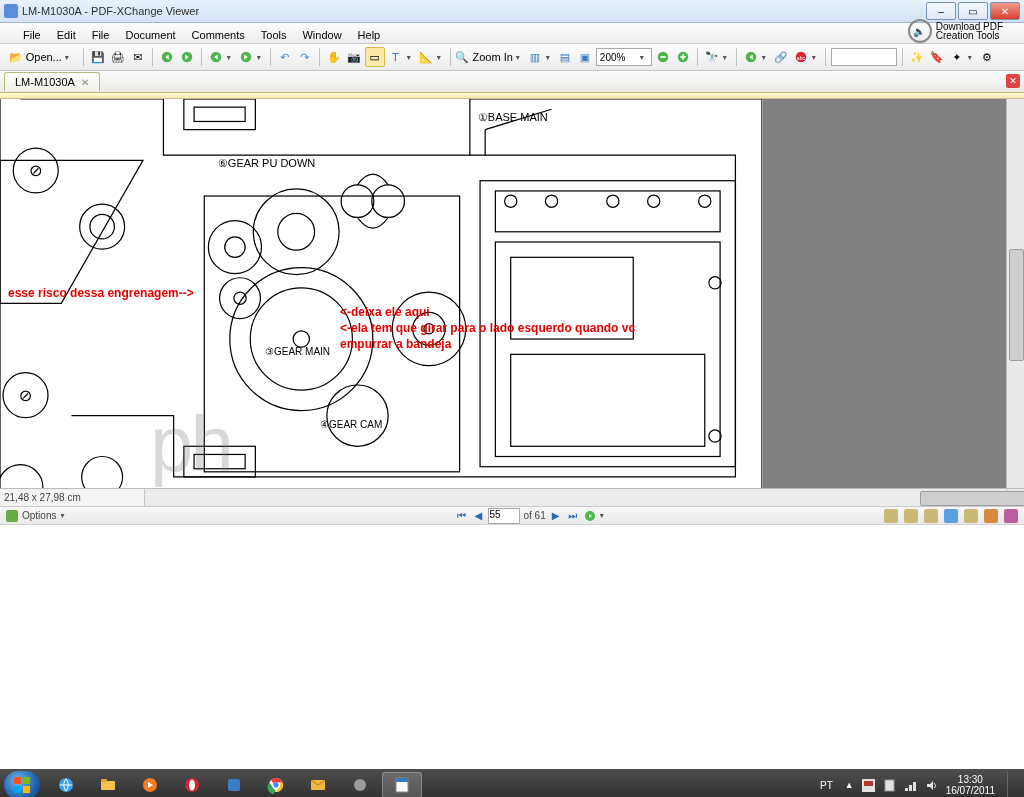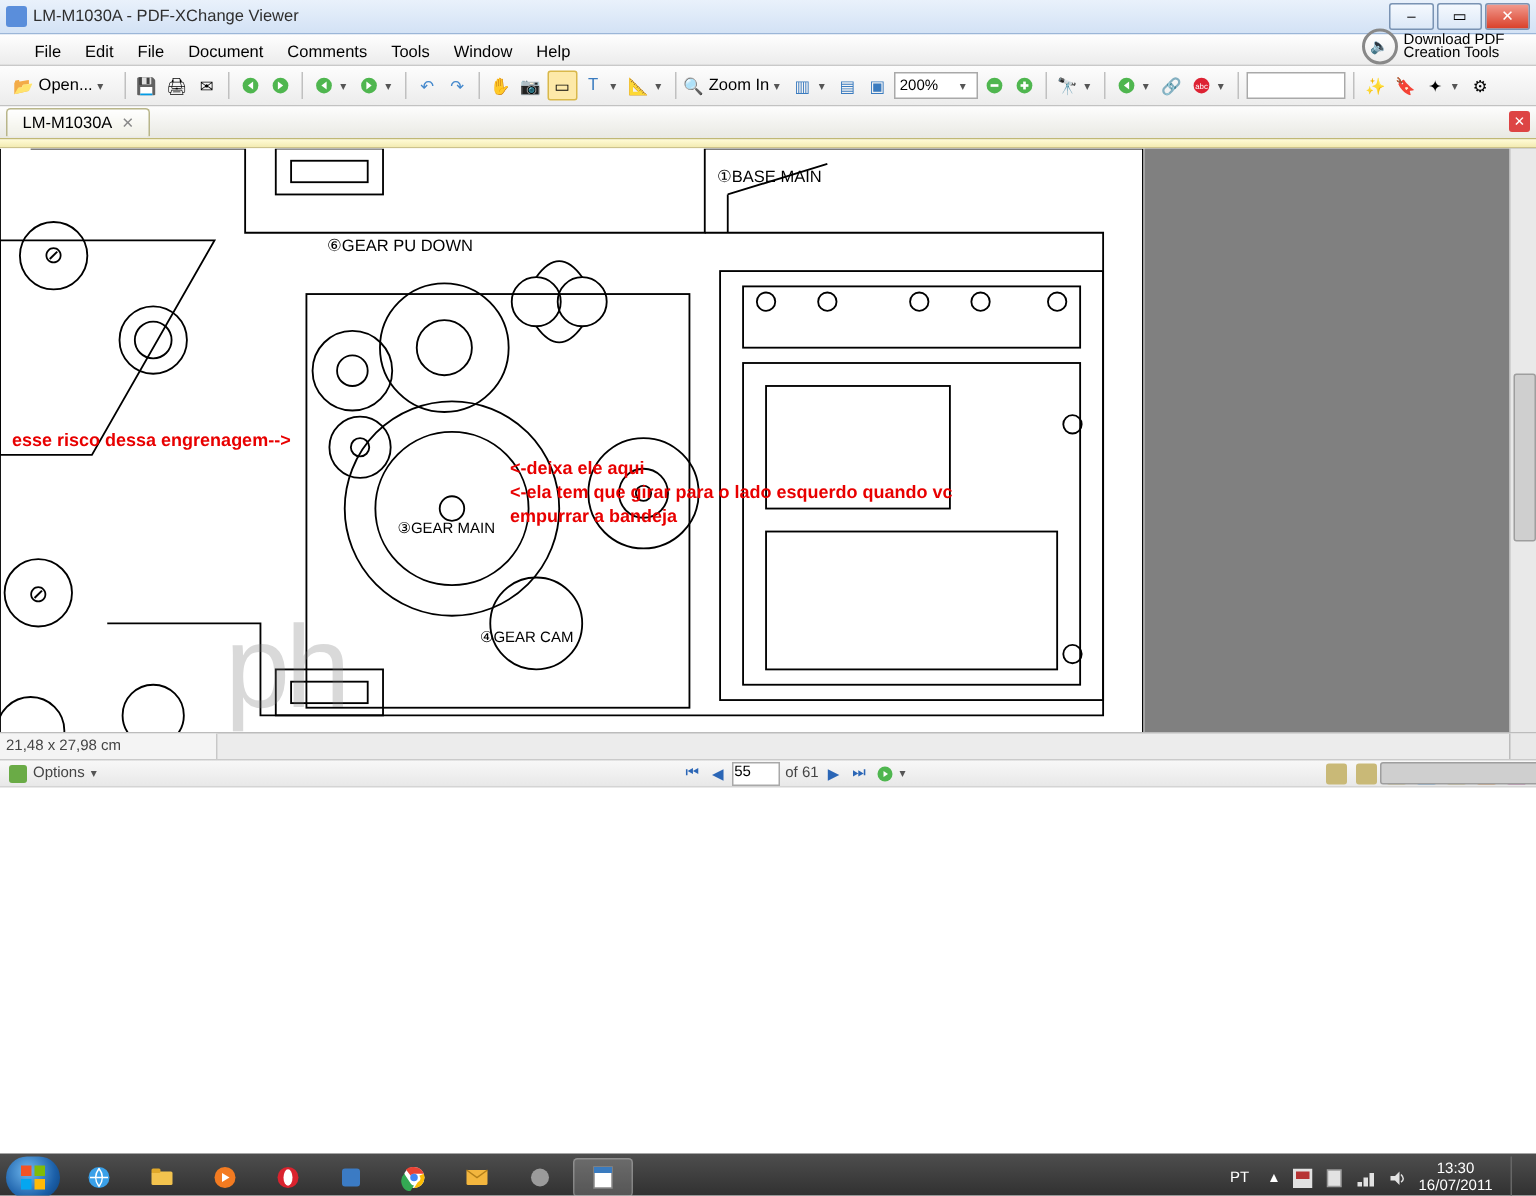--- a/index.html
+++ b/index.html
@@ -30,21 +30,21 @@
   .page-area{position:relative;flex:1;background:#fff;overflow:hidden;border-right:1px solid #9a9a9a}
   .gray-pane{width:261px;background:#808080;position:relative}
   .gray-pane .vscroll{position:absolute;right:0;top:0;width:17px;height:100%;background:#e9e9e9;border-left:1px solid #bcbcbc}
   .gray-pane .vscroll .thumb{position:absolute;left:2px;width:13px;background:#cfcfcf;border:1px solid #9e9e9e;border-radius:2px;top:150px;height:110px}
   .anno{position:absolute;color:#e80000;font-weight:bold;font-size:12px;line-height:16px;white-space:pre-line}
   .diag-label{position:absolute;font-size:11px;color:#000}
   .wm{position:absolute;font-size:78px;color:rgba(120,120,120,.28);font-weight:300;letter-spacing:-3px;pointer-events:none}
   .wm.left{left:150px;top:300px}
   .wm.right{left:775px;top:300px}
   .diagram{position:absolute;inset:0}
-  .hscroll-row{height:17px;background:#ececec;display:flex;align-items:flex-end;border-top:1px solid #bcbcbc}
+  .hscroll-row{height:17px;background:#ececec;display:flex;align-items:flex-start;border-top:1px solid #bcbcbc}
   .dimbox{width:140px;height:17px;background:#f4f4f4;border-right:1px solid #c8c8c8;font-size:10px;display:flex;align-items:center;padding-left:4px;color:#444}
   .hscroll{flex:1;position:relative;background:#e9e9e9}
   .hscroll .thumb{position:absolute;top:2px;height:13px;background:#cfcfcf;border:1px solid #9e9e9e;border-radius:2px;left:455px;width:340px}
   .scorner{width:17px;height:17px;background:#e9e9e9;border-left:1px solid #bcbcbc}
   .optrow{height:17px;background:linear-gradient(#f8f8f8,#e8e8e8);display:flex;align-items:center;border-top:1px solid #cacaca}
   .optbtn{display:flex;align-items:center;gap:4px;padding:0 6px;font-size:10px;color:#444}
   .optbtn .sq{width:12px;height:12px;background:#6aab46;border-radius:2px}
   .navcluster{margin-left:auto;display:flex;align-items:center;gap:3px;padding-right:4px}
   .navcluster .pginput{width:30px;height:14px;border:1px solid #a9a9a9;background:#fff;font-size:10px;text-align:left}
   .navcluster .tot{font-size:10px;color:#444}

